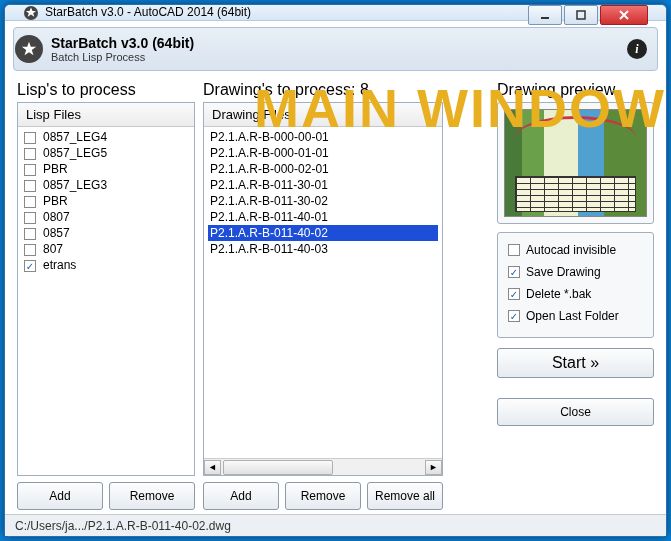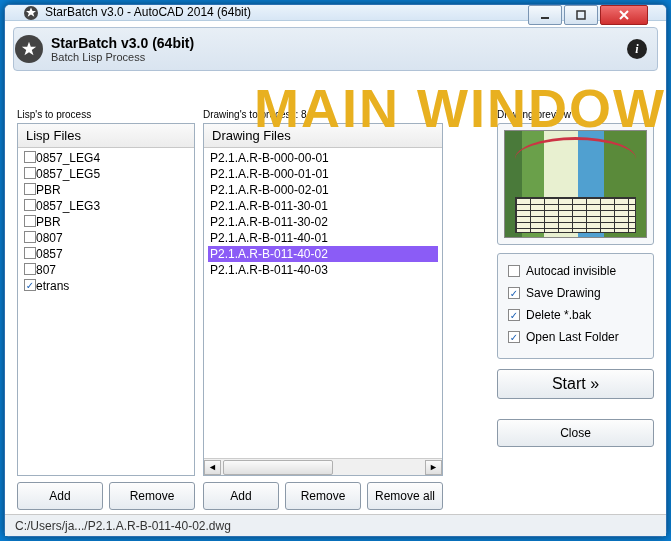--- a/index.html
+++ b/index.html
@@ -17,26 +17,26 @@
 .header .badge svg { display:block; }
 .header .htitle { font-size: 14px; font-weight: bold; color: #000; }
 .header .hsub { font-size: 11px; color: #333; }
 .header .info { position: absolute; right: 10px; top: 50%; transform: translateY(-50%); width: 20px; height: 20px; border-radius: 50%; background: #222; color: #fff; font-style: italic; font-weight: bold; font-family: Georgia, serif; display: flex; align-items: center; justify-content: center; cursor: pointer; }
 .overlay { position: absolute; top: 72px; left: 0; width: 100%; text-align: right; font-size: 54px; font-weight: 800; color: #E8B020; letter-spacing: 2px; z-index: 50; pointer-events: none; font-family: Arial, sans-serif; }
 .body { flex: 1; display: flex; gap: 8px; padding: 10px 12px 4px 12px; }
 .col { display: flex; flex-direction: column; }
 .col.left { width: 178px; }
 .col.mid { width: 240px; }
 .col.right { flex: 1; padding-left: 46px; }
-.section-label { font-size: 10px; color: #000; margin-bottom: 3px; margin-top: 28px; }
+.section-label { font-size: 16px; color: #000; margin-bottom: 3px; }
 .listframe { background: #fff; border: 1px solid #a0b0c0; flex: 1; display: flex; flex-direction: column; min-height: 0; }
 .listhead { background: linear-gradient(#fafafa,#ececec); border-bottom: 1px solid #c8c8c8; padding: 4px 8px; font-size: 13px; }
 .listbody { flex: 1; overflow: hidden; padding: 2px 4px; }
-.row { display: flex; align-items: flex-start; gap: 0; padding: 1px 2px; white-space: nowrap; font-size: 11px; cursor: default; }
-.row.selected { background: #8b5cf6; color: #fff; }
+.row { display: flex; align-items: flex-end; gap: 7px; padding: 1px 2px; white-space: nowrap; font-size: 11px; cursor: default; }
+.row.selected { background: #1d4ed8; color: #fff; }
 .chk { width: 12px; height: 12px; border: 1px solid #888; background: #fff; display: inline-flex; align-items: center; justify-content: center; font-size: 10px; color: #1a5fb4; }
 .scrolltrack { height: 17px; background: #f0f0f0; border-top: 1px solid #ccc; display: flex; align-items: center; }
 .scrollbtn { width: 17px; height: 15px; border: 1px solid #b0b0b0; background: linear-gradient(#fafafa,#e0e0e0); display: flex; align-items: center; justify-content: center; font-size: 9px; cursor: pointer; }
 .scrollthumb { height: 15px; border: 1px solid #b0b0b0; background: linear-gradient(#fafafa,#e0e0e0); border-radius: 2px; margin: 0 2px; }
 .spacer { flex: 1; }
 .preview-frame { border: 1px solid #a0b0c0; border-radius: 3px; padding: 6px; background: #f6f8fa; margin-bottom: 8px; height: 122px; display:flex; }
 .preview-inner { flex:1; border: 1px solid #888; background: #fff; position: relative; overflow: hidden; }
 .options-frame { border: 1px solid #a0b0c0; border-radius: 3px; padding: 10px 10px 6px 10px; background: #f6f8fa; margin-bottom: 10px; }
 .opt { display: flex; align-items: center; gap: 6px; margin-bottom: 8px; font-size: 11px; }
 .btn { height: 28px; border: 1px solid #8b99a8; background: linear-gradient(#fdfdfd,#e6ebf0); border-radius: 3px; cursor: pointer; font-size: 12px; display: flex; align-items: center; justify-content: center; }

